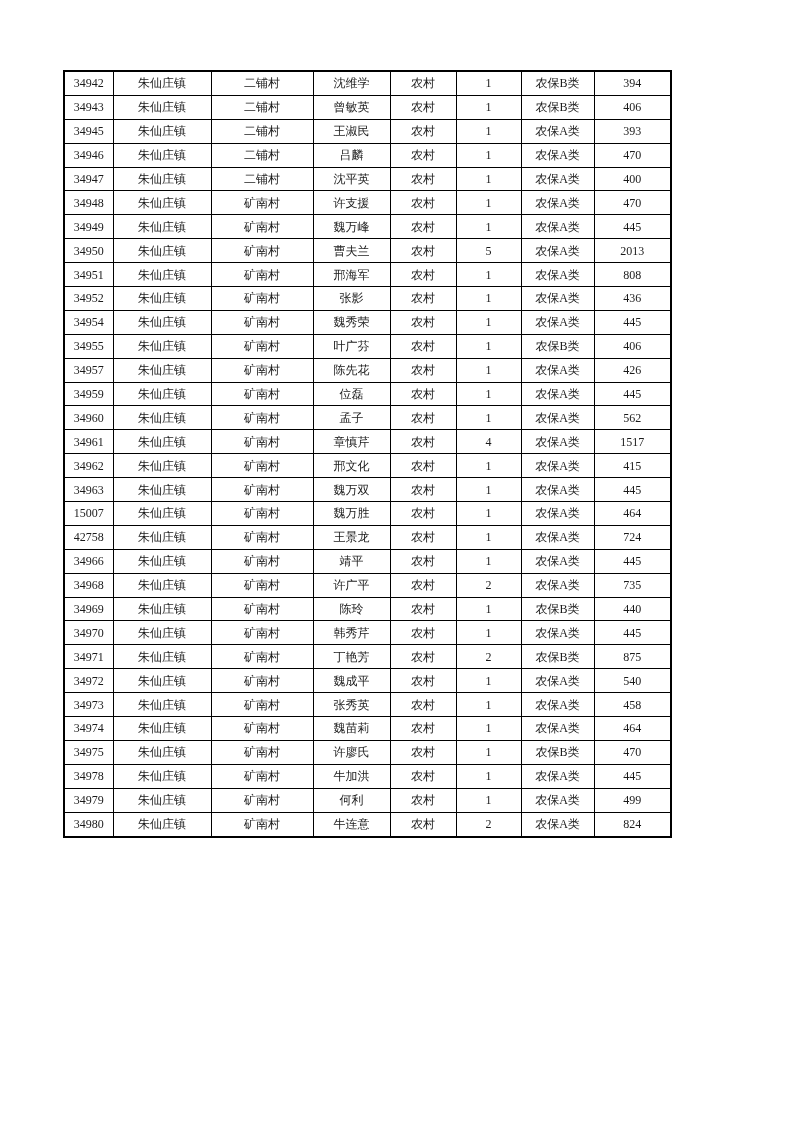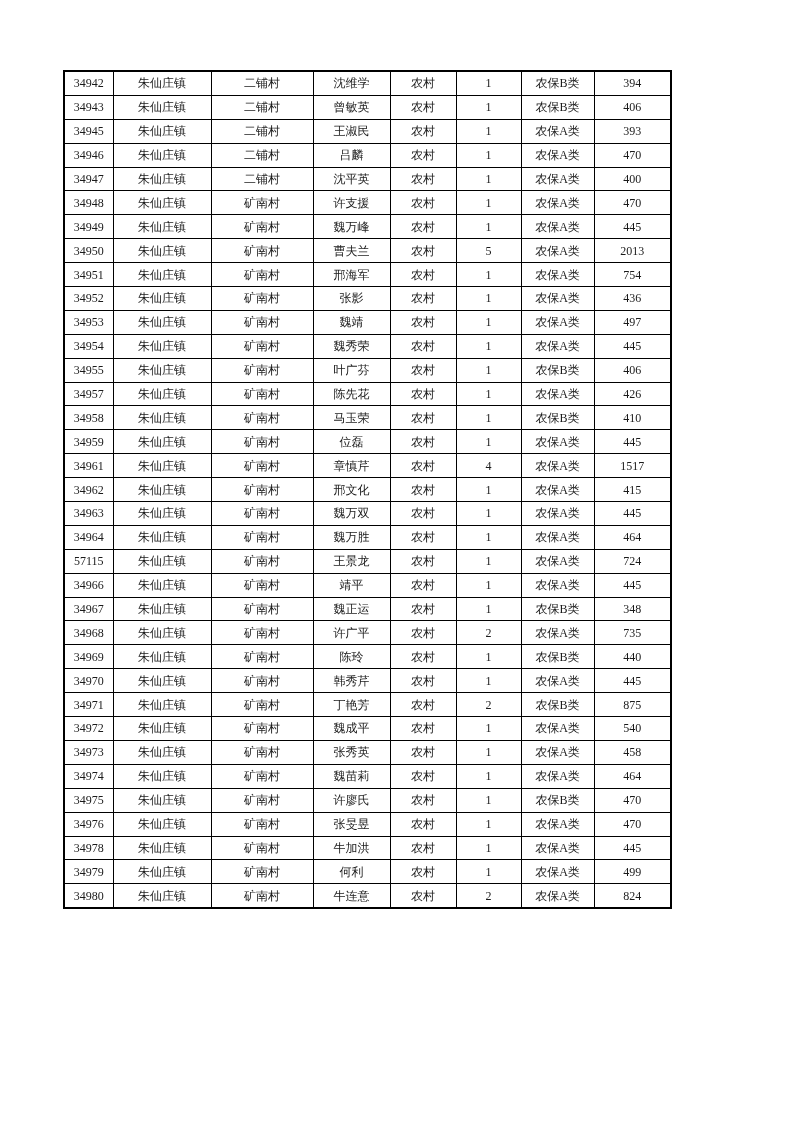--- a/index.html
+++ b/index.html
@@ -142,43 +142,33 @@
       <td>2013</td>
     </tr>
         <tr>
       <td>34951</td>
       <td>朱仙庄镇</td>
       <td>矿南村</td>
       <td>邢海军</td>
       <td>农村</td>
       <td>1</td>
       <td>农保A类</td>
-      <td>754</td>
+      <td>808</td>
     </tr>
         <tr>
       <td>34952</td>
       <td>朱仙庄镇</td>
       <td>矿南村</td>
       <td>张影</td>
       <td>农村</td>
       <td>1</td>
       <td>农保A类</td>
       <td>436</td>
     </tr>
         <tr>
-      <td>34953</td>
-      <td>朱仙庄镇</td>
-      <td>矿南村</td>
-      <td>魏靖</td>
-      <td>农村</td>
-      <td>1</td>
-      <td>农保A类</td>
-      <td>497</td>
-    </tr>
-        <tr>
       <td>34954</td>
       <td>朱仙庄镇</td>
       <td>矿南村</td>
       <td>魏秀荣</td>
       <td>农村</td>
       <td>1</td>
       <td>农保A类</td>
       <td>445</td>
     </tr>
         <tr>
@@ -195,40 +185,40 @@
       <td>34957</td>
       <td>朱仙庄镇</td>
       <td>矿南村</td>
       <td>陈先花</td>
       <td>农村</td>
       <td>1</td>
       <td>农保A类</td>
       <td>426</td>
     </tr>
         <tr>
-      <td>34958</td>
-      <td>朱仙庄镇</td>
-      <td>矿南村</td>
-      <td>马玉荣</td>
-      <td>农村</td>
-      <td>1</td>
-      <td>农保B类</td>
-      <td>410</td>
-    </tr>
-        <tr>
       <td>34959</td>
       <td>朱仙庄镇</td>
       <td>矿南村</td>
       <td>位磊</td>
       <td>农村</td>
       <td>1</td>
       <td>农保A类</td>
       <td>445</td>
     </tr>
         <tr>
+      <td>34960</td>
+      <td>朱仙庄镇</td>
+      <td>矿南村</td>
+      <td>孟子</td>
+      <td>农村</td>
+      <td>1</td>
+      <td>农保A类</td>
+      <td>562</td>
+    </tr>
+        <tr>
       <td>34961</td>
       <td>朱仙庄镇</td>
       <td>矿南村</td>
       <td>章慎芹</td>
       <td>农村</td>
       <td>4</td>
       <td>农保A类</td>
       <td>1517</td>
     </tr>
         <tr>
@@ -245,60 +235,50 @@
       <td>34963</td>
       <td>朱仙庄镇</td>
       <td>矿南村</td>
       <td>魏万双</td>
       <td>农村</td>
       <td>1</td>
       <td>农保A类</td>
       <td>445</td>
     </tr>
         <tr>
-      <td>34964</td>
+      <td>15007</td>
       <td>朱仙庄镇</td>
       <td>矿南村</td>
       <td>魏万胜</td>
       <td>农村</td>
       <td>1</td>
       <td>农保A类</td>
       <td>464</td>
     </tr>
         <tr>
-      <td>57115</td>
+      <td>42758</td>
       <td>朱仙庄镇</td>
       <td>矿南村</td>
       <td>王景龙</td>
       <td>农村</td>
       <td>1</td>
       <td>农保A类</td>
       <td>724</td>
     </tr>
         <tr>
       <td>34966</td>
       <td>朱仙庄镇</td>
       <td>矿南村</td>
       <td>靖平</td>
       <td>农村</td>
       <td>1</td>
       <td>农保A类</td>
       <td>445</td>
     </tr>
         <tr>
-      <td>34967</td>
-      <td>朱仙庄镇</td>
-      <td>矿南村</td>
-      <td>魏正运</td>
-      <td>农村</td>
-      <td>1</td>
-      <td>农保B类</td>
-      <td>348</td>
-    </tr>
-        <tr>
       <td>34968</td>
       <td>朱仙庄镇</td>
       <td>矿南村</td>
       <td>许广平</td>
       <td>农村</td>
       <td>2</td>
       <td>农保A类</td>
       <td>735</td>
     </tr>
         <tr>
@@ -362,30 +342,20 @@
       <td>464</td>
     </tr>
         <tr>
       <td>34975</td>
       <td>朱仙庄镇</td>
       <td>矿南村</td>
       <td>许廖氏</td>
       <td>农村</td>
       <td>1</td>
       <td>农保B类</td>
-      <td>470</td>
-    </tr>
-        <tr>
-      <td>34976</td>
-      <td>朱仙庄镇</td>
-      <td>矿南村</td>
-      <td>张旻昱</td>
-      <td>农村</td>
-      <td>1</td>
-      <td>农保A类</td>
       <td>470</td>
     </tr>
         <tr>
       <td>34978</td>
       <td>朱仙庄镇</td>
       <td>矿南村</td>
       <td>牛加洪</td>
       <td>农村</td>
       <td>1</td>
       <td>农保A类</td>

